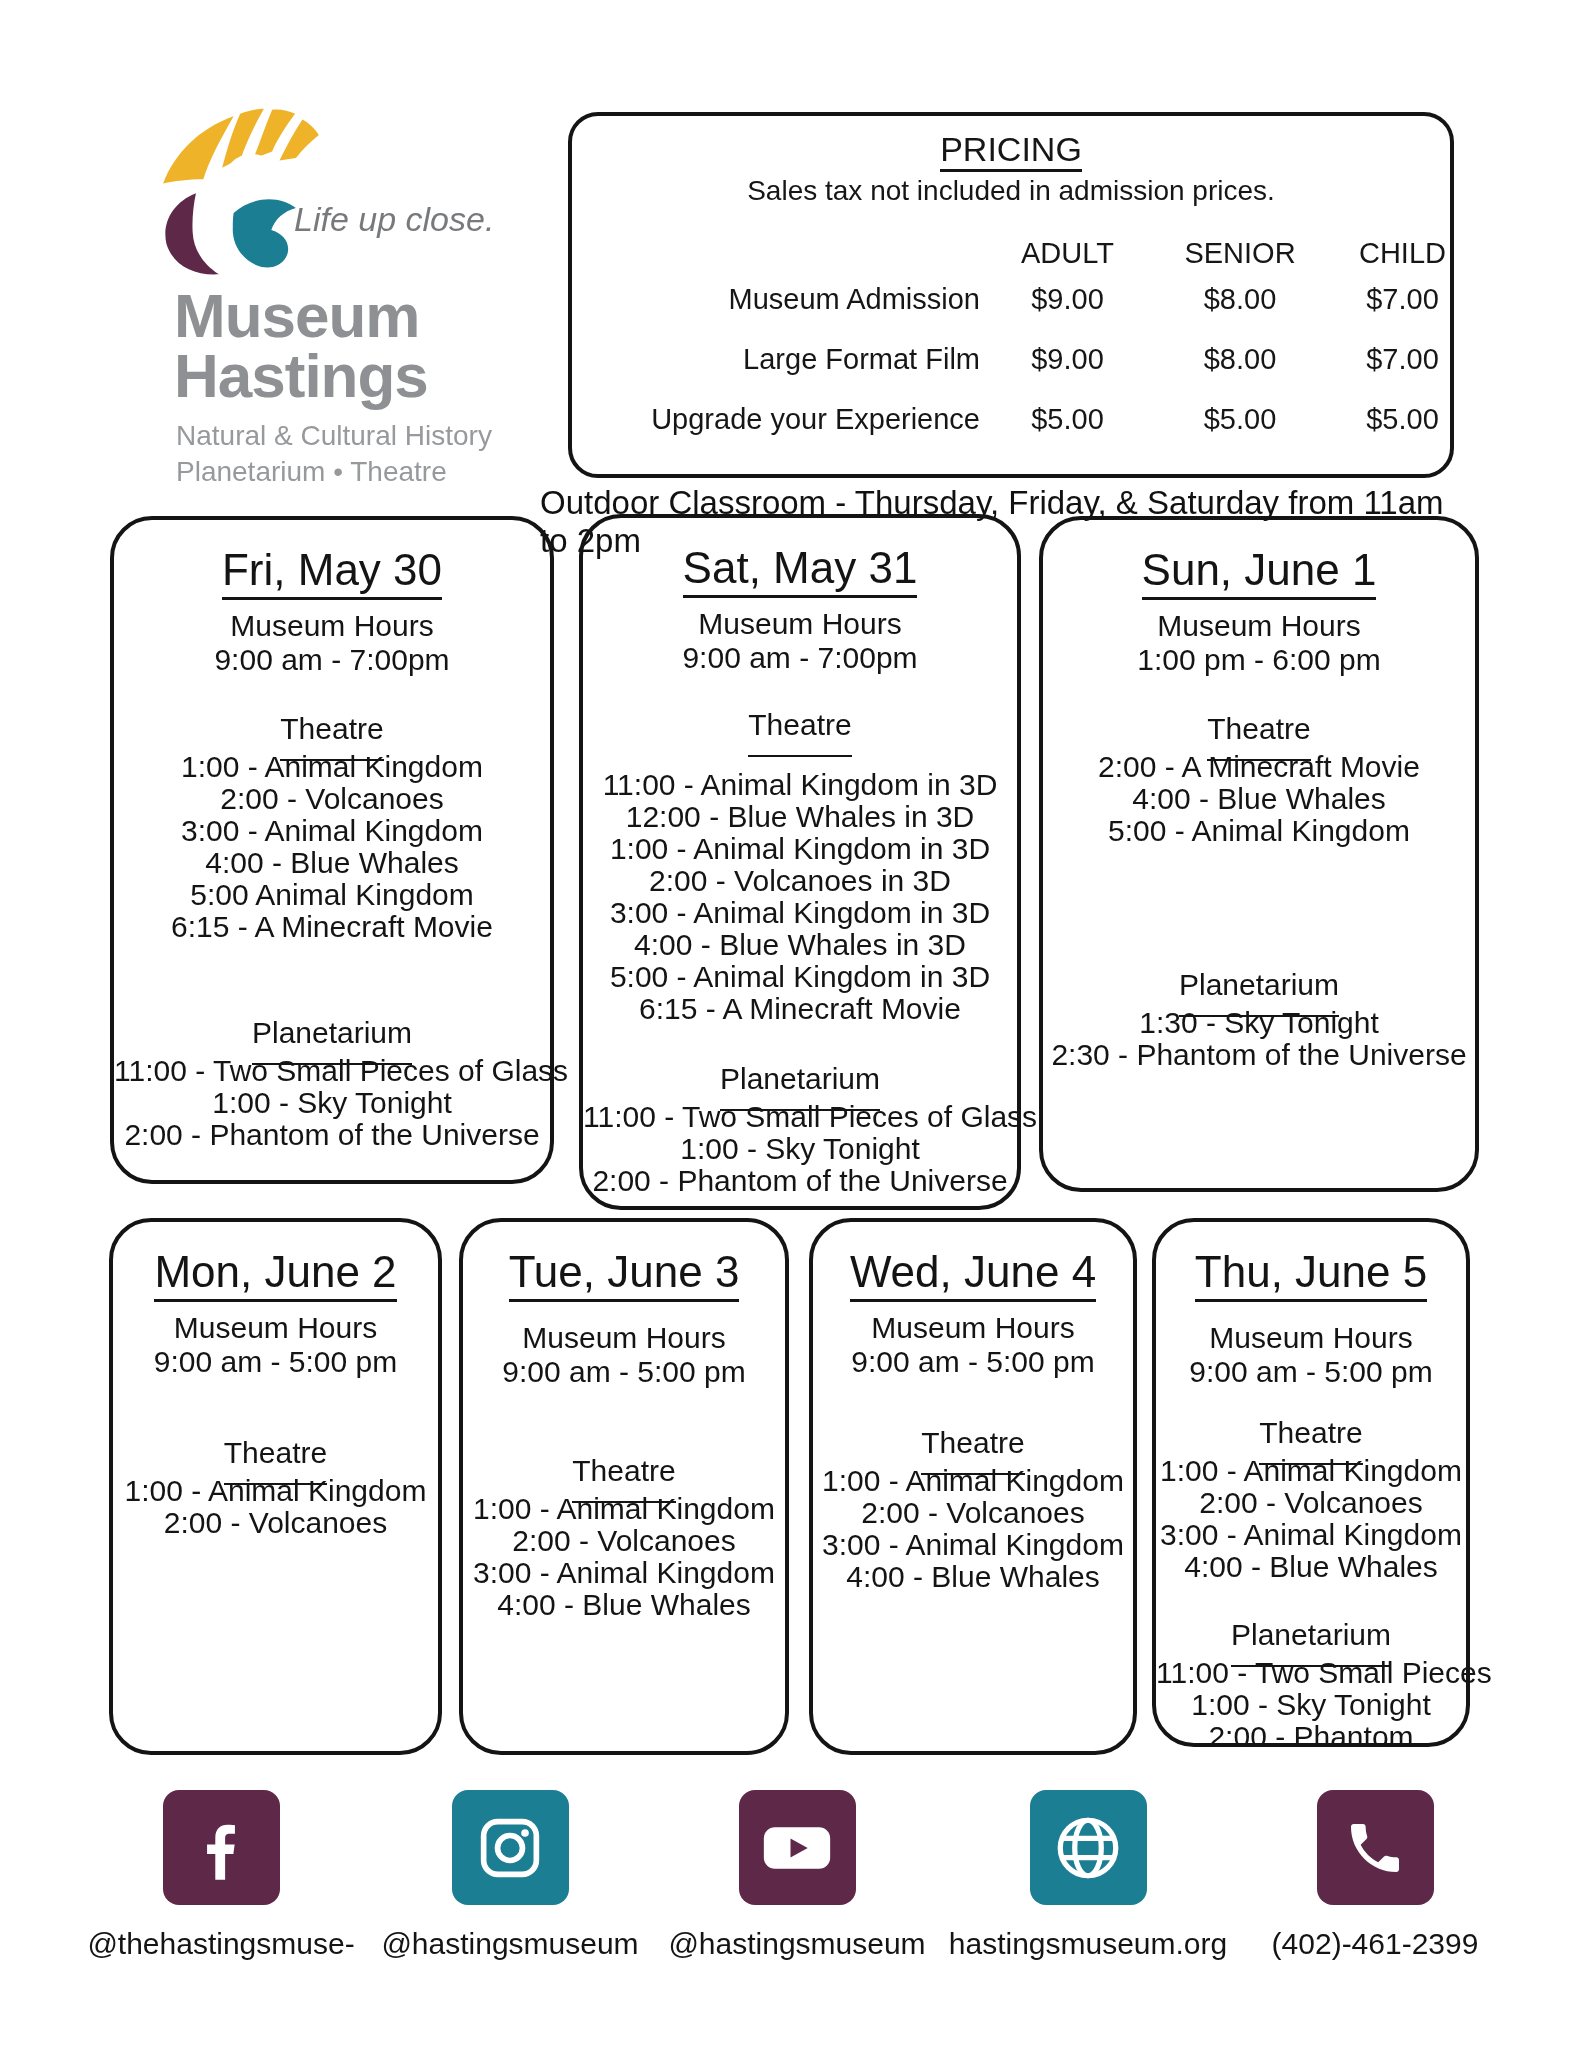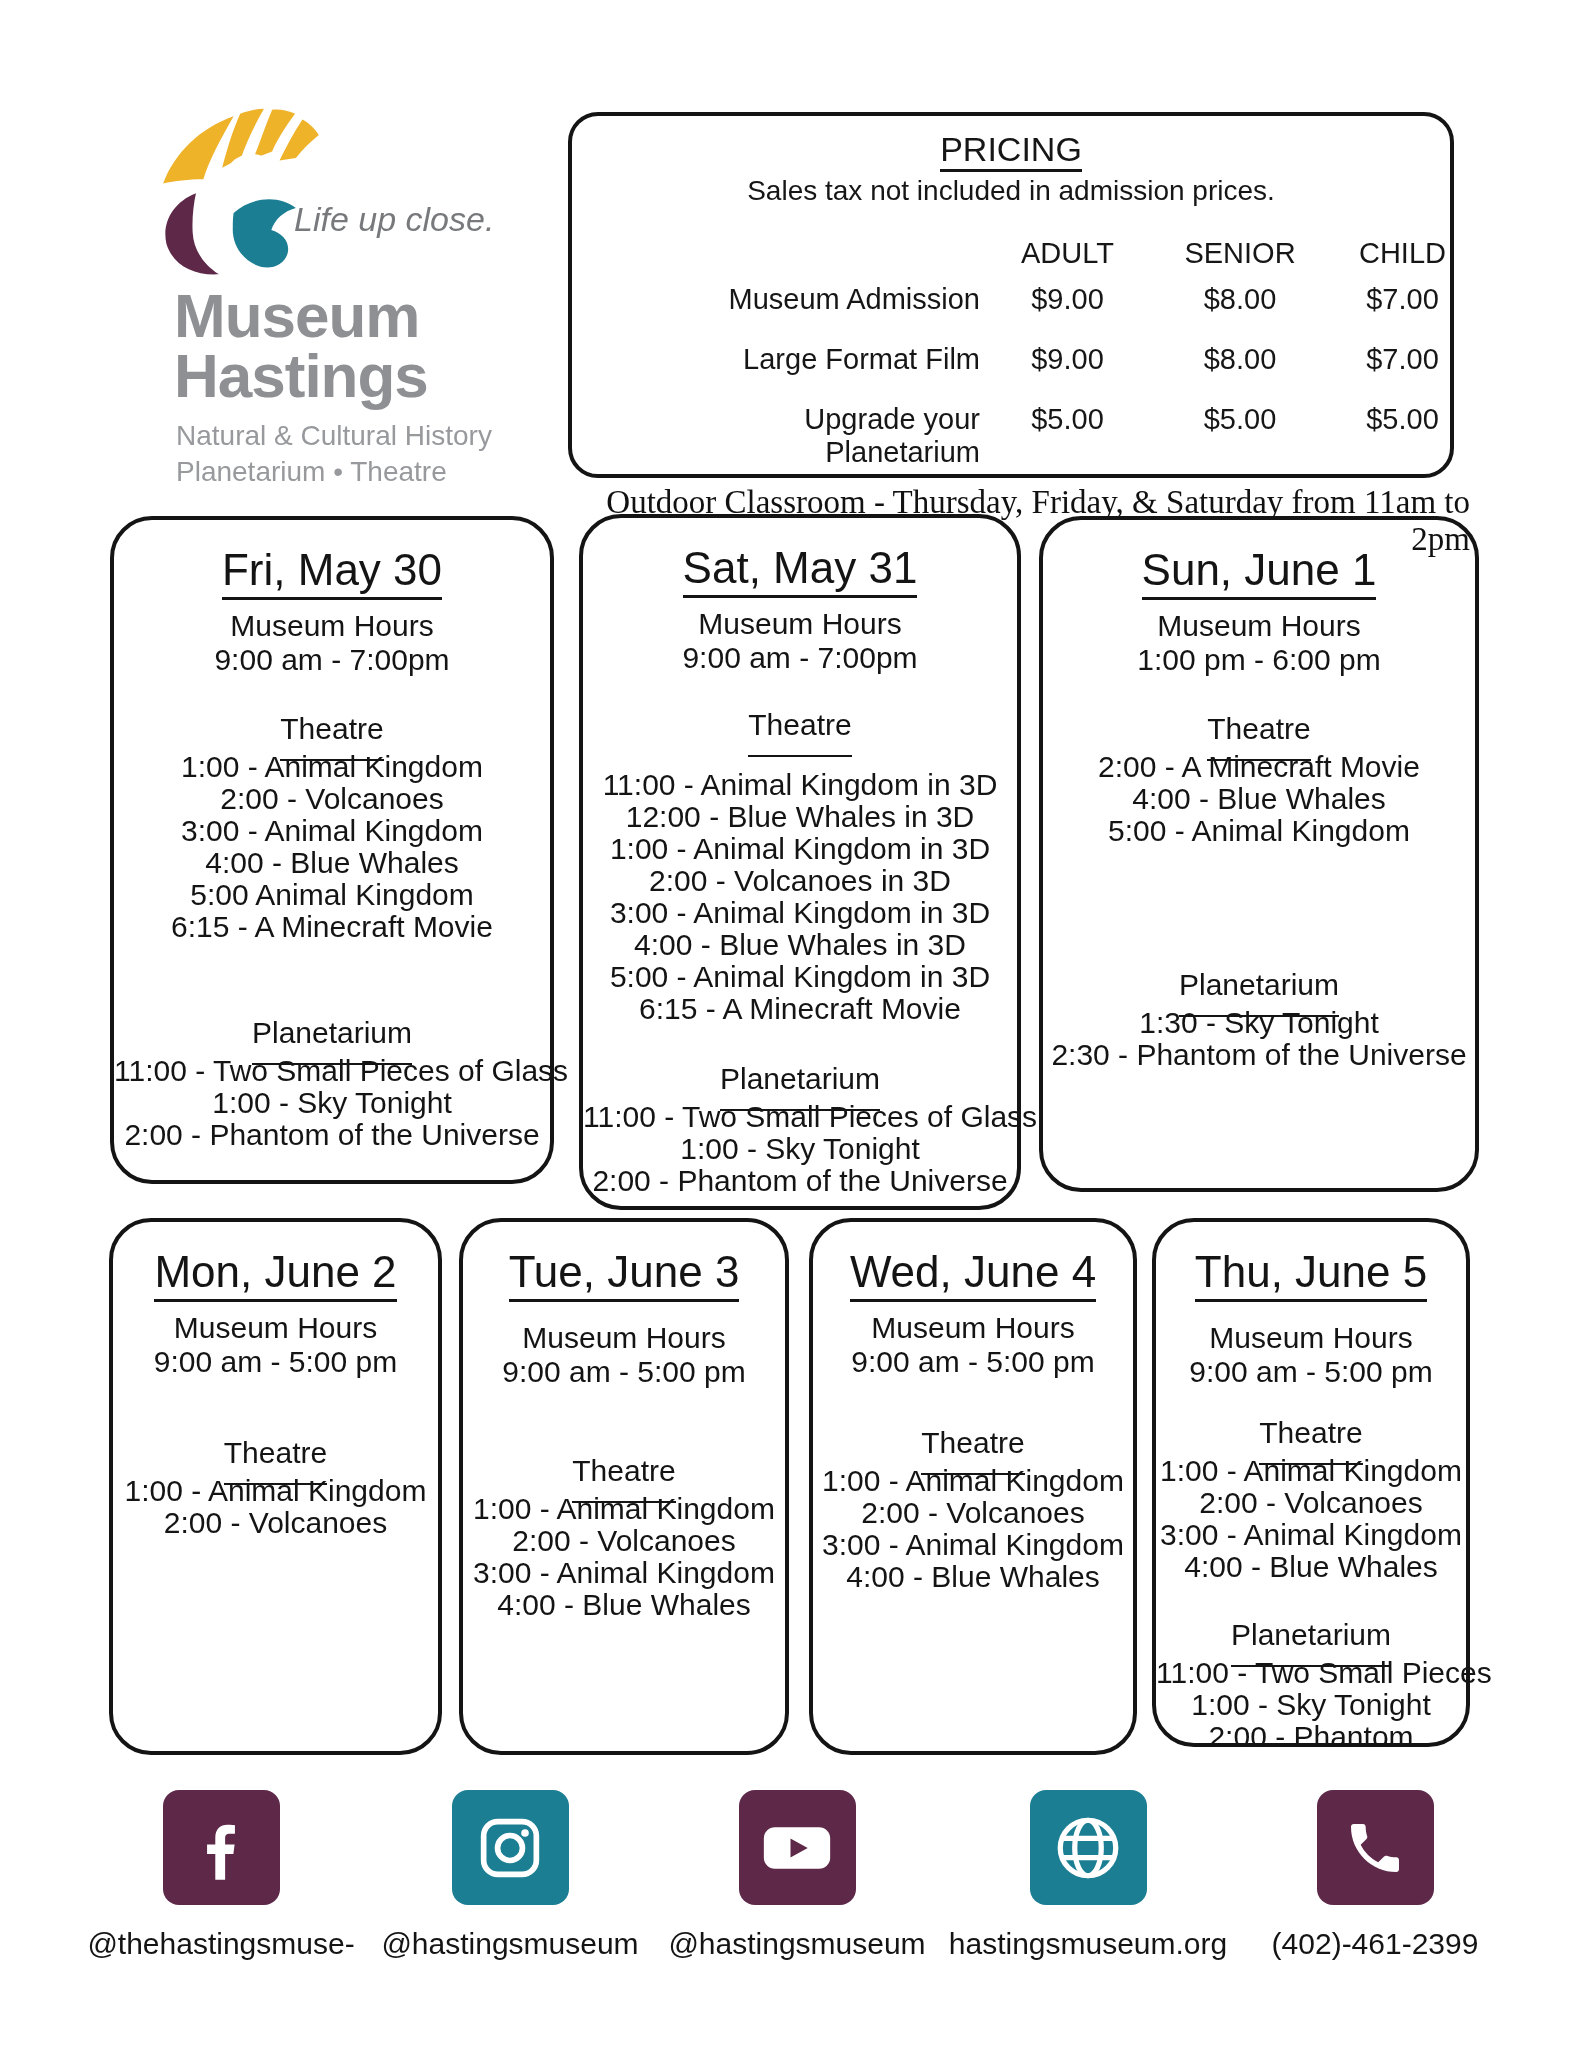--- a/index.html
+++ b/index.html
@@ -19,22 +19,22 @@
            border:4px solid #141414;border-radius:30px;box-sizing:border-box;}
   .p-title-row{text-align:center;margin-top:14px;}
   .p-title{font-size:34px;border-bottom:3px solid #141414;padding-bottom:1px;}
   .p-note{text-align:center;font-size:28px;margin-top:6px;}
   .p-table{display:grid;grid-template-columns:330px 175px 170px 155px;
            grid-template-rows:46px 60px 60px 60px;margin:30px 10px 0 78px;font-size:29px;}
   .p-head{text-align:center;}
   .p-val{text-align:center;}
   .p-label{text-align:right;}
 
-  .outdoor{position:absolute;left:540px;top:484px;width:930px;text-align:right;
-           font-family:Liberation Serif, serif;font-size:33px;color:#111;}
+  .outdoor{position:absolute;left:540px;top:484px;width:930px;text-align:left;
+           font-family:Liberation Sans, sans-serif;font-size:33px;color:#111;}
 
   
   .card{position:absolute;border:4px solid #141414;border-radius:42px;box-sizing:border-box;
         text-align:center;font-size:30px;line-height:32px;color:#141414;padding-top:26px;}
   .d-title-row{line-height:48px;}
   .d-title{font-size:44px;border-bottom:3px solid #141414;padding-bottom:3px;}
   .d-hours-label{margin-top:10px;line-height:34px;}
   .d-hours{line-height:34px;}
   .sec-heading-row{line-height:36px;}
   .sec-heading{border-bottom:2.5px solid #141414;padding-bottom:14px;}
@@ -110,21 +110,21 @@
       <div class="p-label">Museum Admission</div>
       <div class="p-val">$9.00</div>
       <div class="p-val">$8.00</div>
       <div class="p-val">$7.00</div>
 
       <div class="p-label">Large Format Film</div>
       <div class="p-val">$9.00</div>
       <div class="p-val">$8.00</div>
       <div class="p-val">$7.00</div>
 
-      <div class="p-label">Upgrade your Planetarium</div>
+      <div class="p-label">Upgrade your Experience</div>
       <div class="p-val">$5.00</div>
       <div class="p-val">$5.00</div>
       <div class="p-val">$5.00</div>
     </div>
   </div>
 
   <div class="outdoor">Outdoor Classroom - Thursday, Friday, &amp; Saturday from 11am to 2pm</div>
 
   <div class="card c-fri">
     <div class="d-title-row"><span class="d-title">Fri, May 30</span></div>

